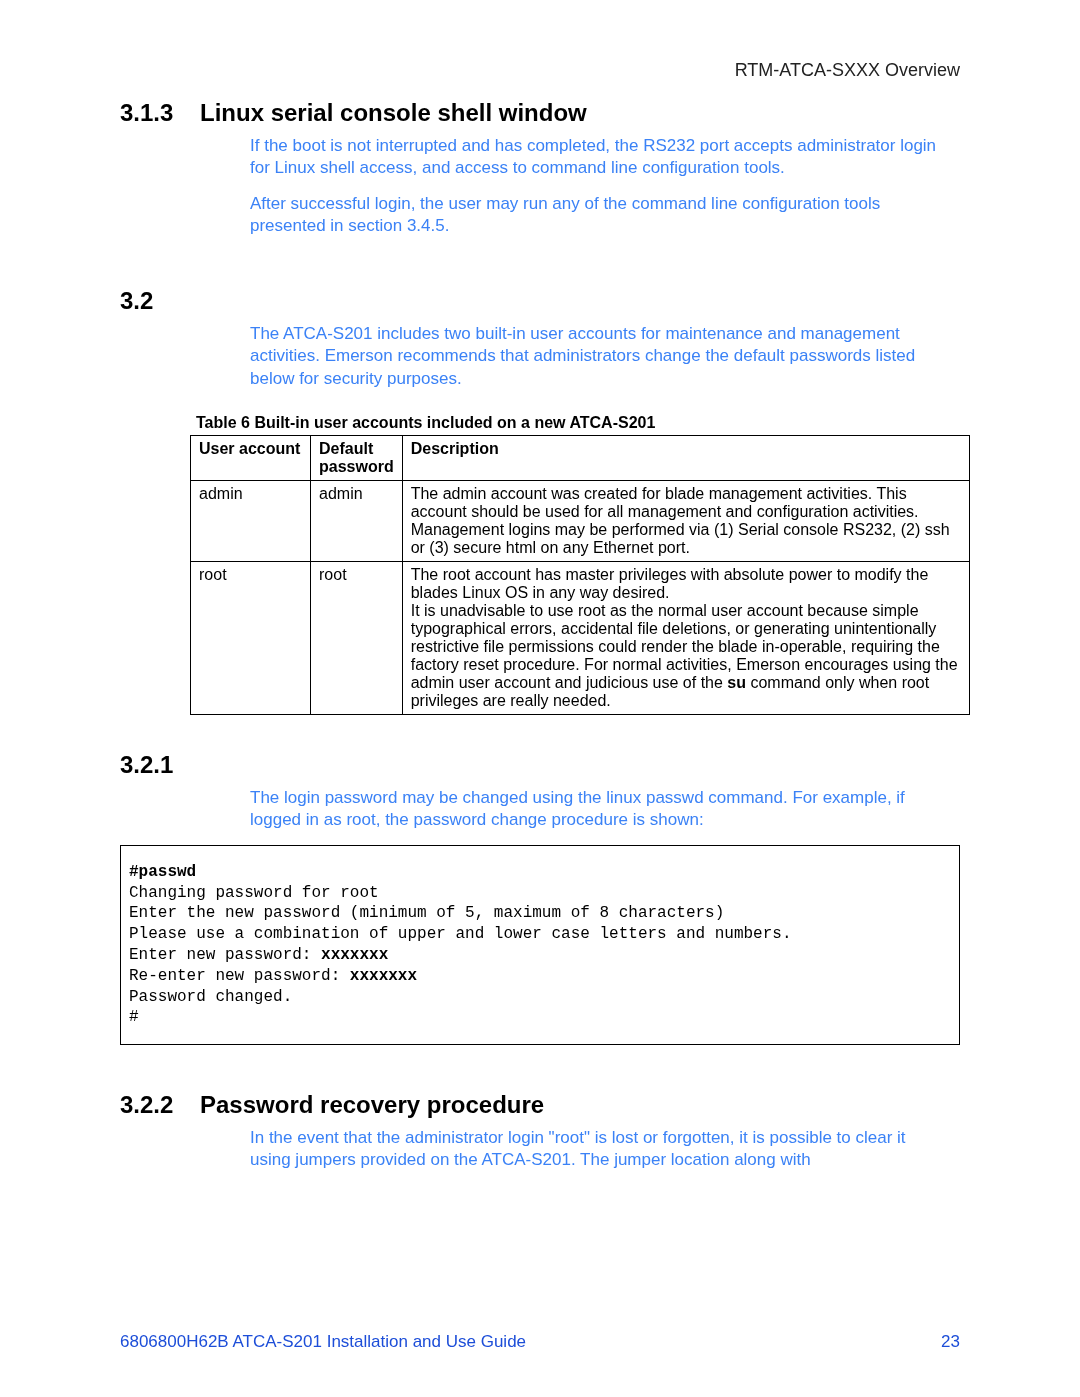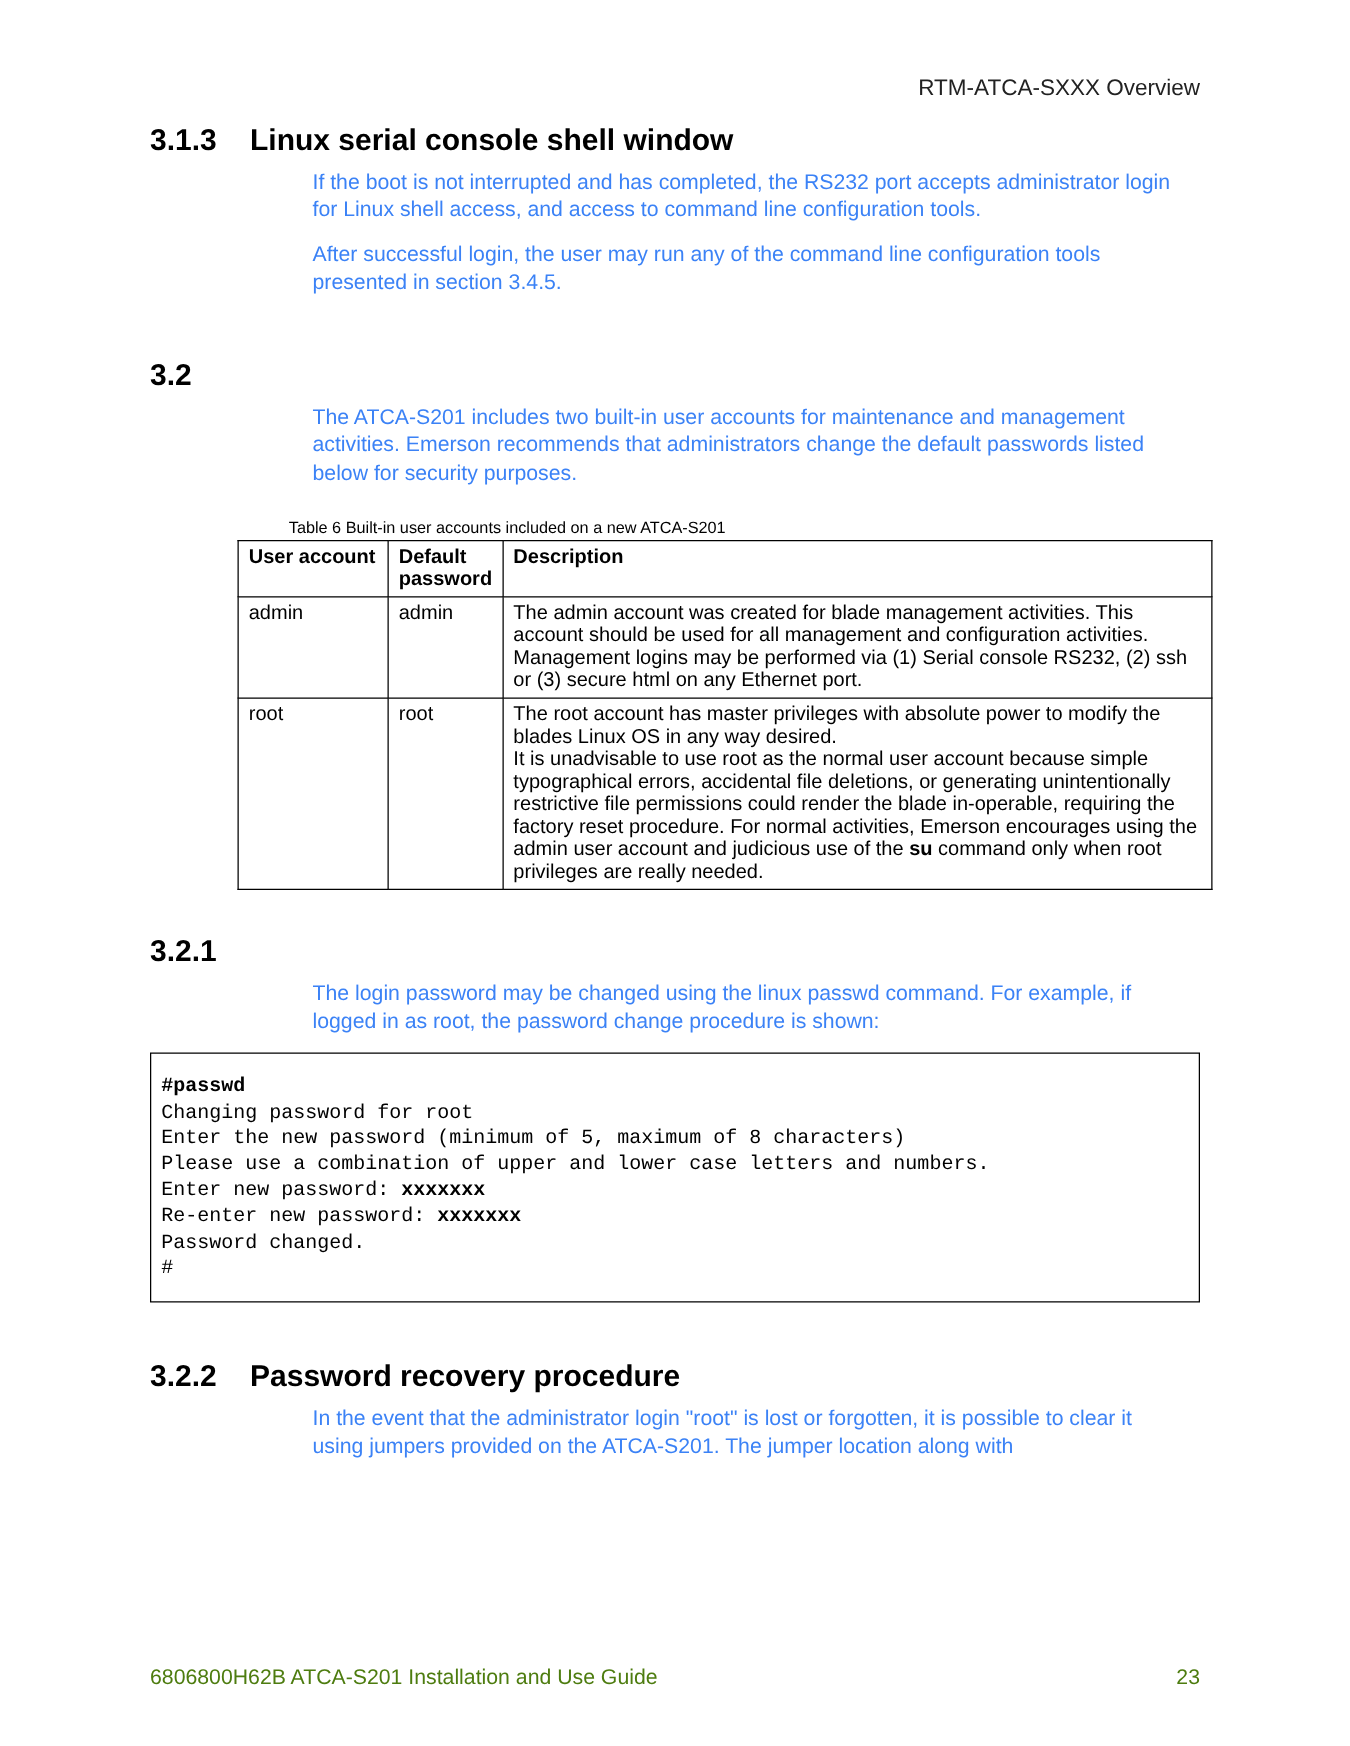--- a/index.html
+++ b/index.html
@@ -40,23 +40,23 @@
     }
     .body-text {
       margin-left: 130px;
       margin-right: 10px;
       font-size: 17px;
       line-height: 1.3;
       margin-bottom: 14px;
       color: #3b82f6;
     }
     .table-caption {
-      margin-left: 111px;
-      font-size: 13px;
-      font-weight: 400;
+      margin-left: 76px;
+      font-size: 16px;
+      font-weight: 700;
       margin-top: 24px;
       margin-bottom: 3px;
     }
     table.accounts {
       margin-left: 70px;
       border-collapse: collapse;
       width: 780px;
       font-size: 16px;
     }
     table.accounts th, table.accounts td {
@@ -80,21 +80,21 @@
       white-space: pre-wrap;
     }
     .footer {
       position: absolute;
       bottom: 45px;
       left: 120px;
       right: 120px;
       display: flex;
       justify-content: space-between;
       font-size: 17px;
-      color: #4d7c0f;
+      color: #1d4ed8;
     }
     .bold {
       font-weight: 700;
     }
     .spacer-med { height: 18px; }
   </style>
 </head>
 <body>
 
 <div class="header-right">RTM-ATCA-SXXX Overview</div>

